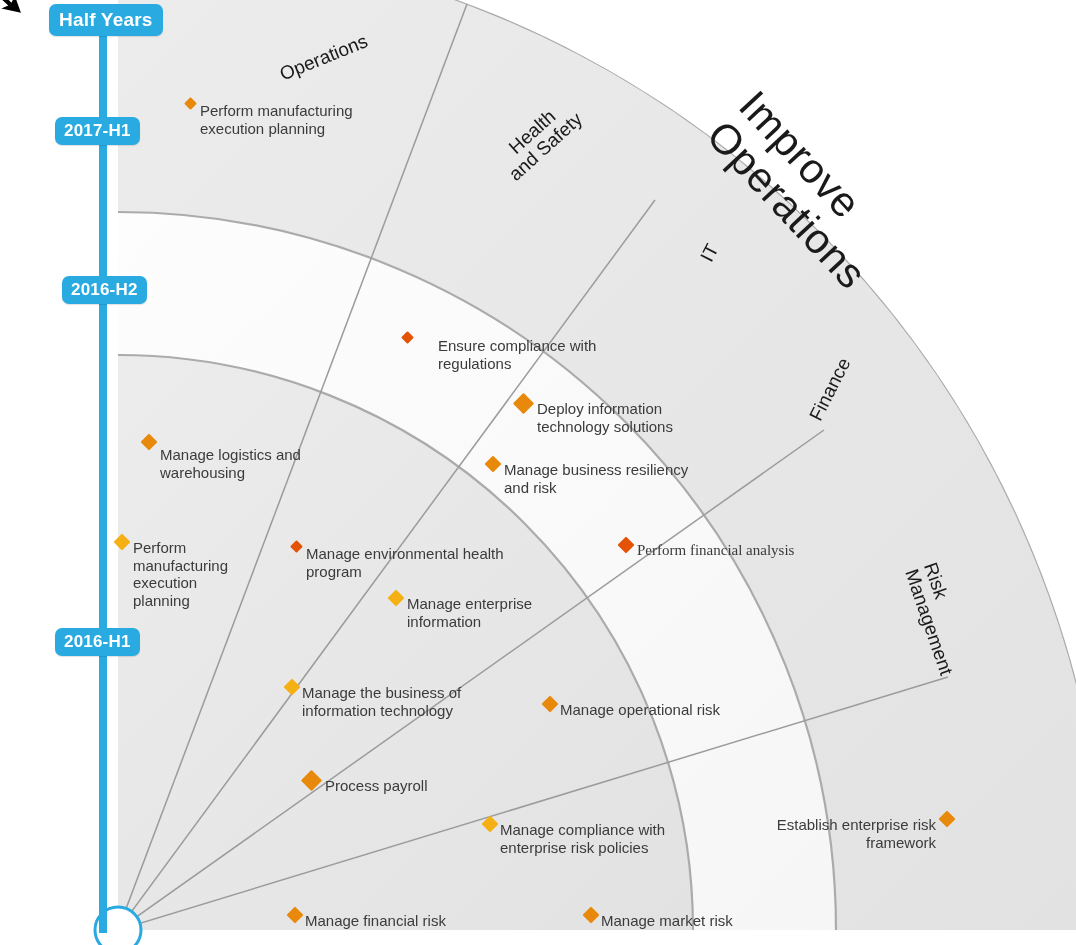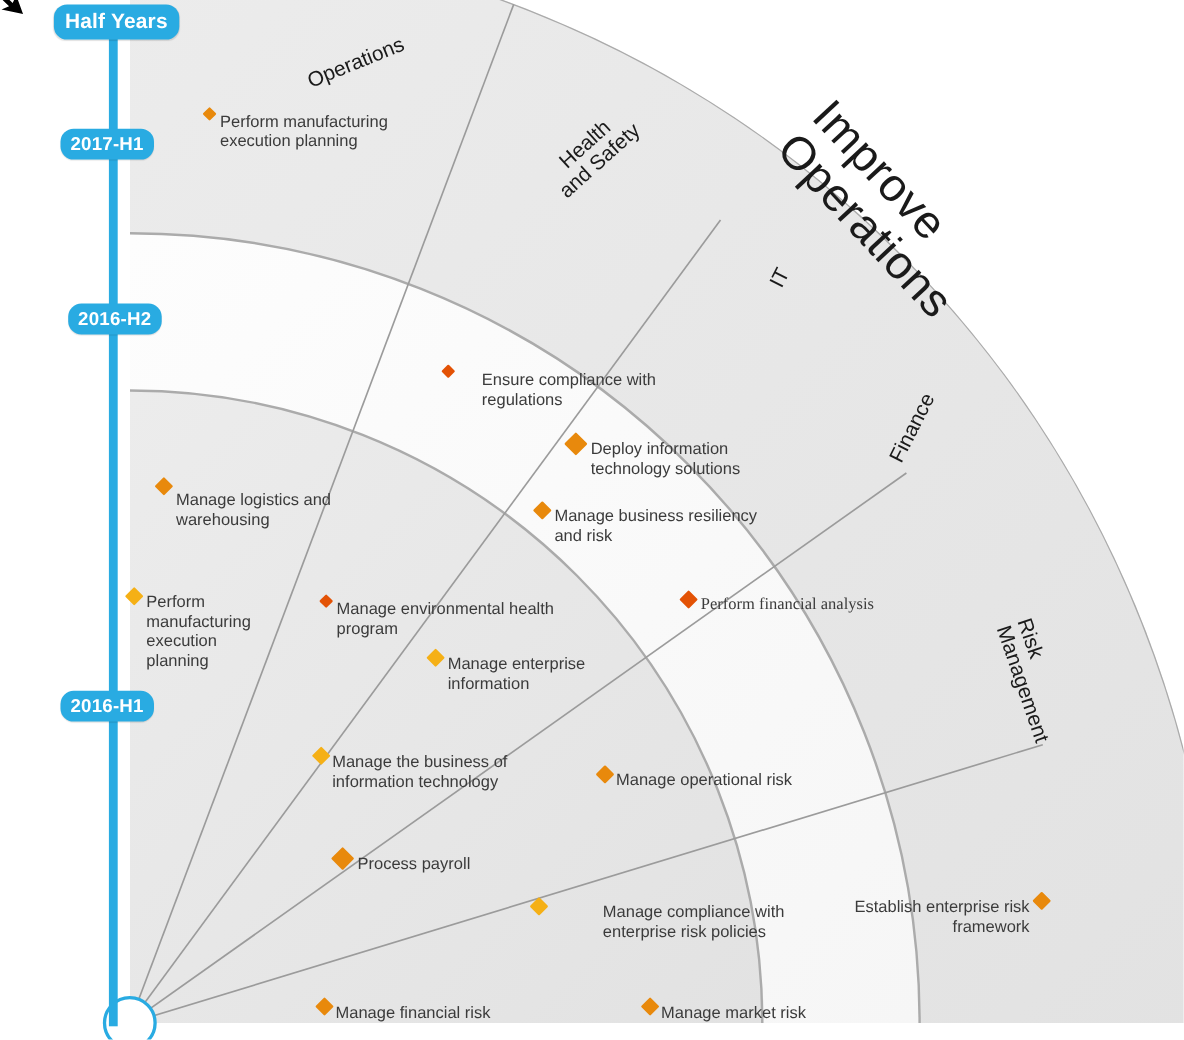--- a/index.html
+++ b/index.html
@@ -12,21 +12,21 @@
     position:relative;
   }
   #stage{position:absolute;left:0;top:0;width:1076px;height:945px;}
   svg.layer{position:absolute;left:0;top:0;width:1076px;height:945px;}
 
   
   .axis-line{position:absolute;left:99px;top:8px;width:8px;height:925px;background:#29ABE2;}
   .axis-badge{
     position:absolute;
     background:#29ABE2;color:#ffffff;
-    border-radius:12px;
+    border-radius:7px;
     font-weight:bold;
     letter-spacing:.2px;
     text-align:center;
     white-space:nowrap;
     line-height:1;
     box-shadow:0 1px 1px rgba(0,0,0,.12);
   }
   .axis-badge.head{left:49px;top:4px;padding:6px 10px 7px 10px;font-size:19px;}
   .axis-badge.tick{left:55px;padding:5px 9px 6px 9px;font-size:17px;}
   #tick-2017H1{top:117px;}
@@ -197,21 +197,21 @@
     <span class="txt" style="left:16px;top:3px;width:210px;">Manage operational risk</span>
   </div>
 
   <div class="item right" style="left:304px;top:773px;">
     <span class="dia d-l" style="background:#E8890C;"></span>
     <span class="txt" style="left:21px;top:4px;width:170px;">Process payroll</span>
   </div>
 
   <div class="item right" style="left:484px;top:818px;">
     <span class="dia d-m" style="background:#F5B016;"></span>
-    <span class="txt" style="left:16px;top:3px;width:220px;margin-left:48px;">Manage compliance with
+    <span class="txt" style="left:16px;top:3px;width:220px;">Manage compliance with
 enterprise risk policies</span>
   </div>
 
   <div class="item leftside" style="left:941px;top:813px;">
     <span class="dia d-m" style="background:#E8890C;"></span>
     <span class="txt" style="left:-195px;top:3px;width:190px;">Establish enterprise risk
 framework</span>
   </div>
 
   <div class="item right" style="left:289px;top:909px;">

